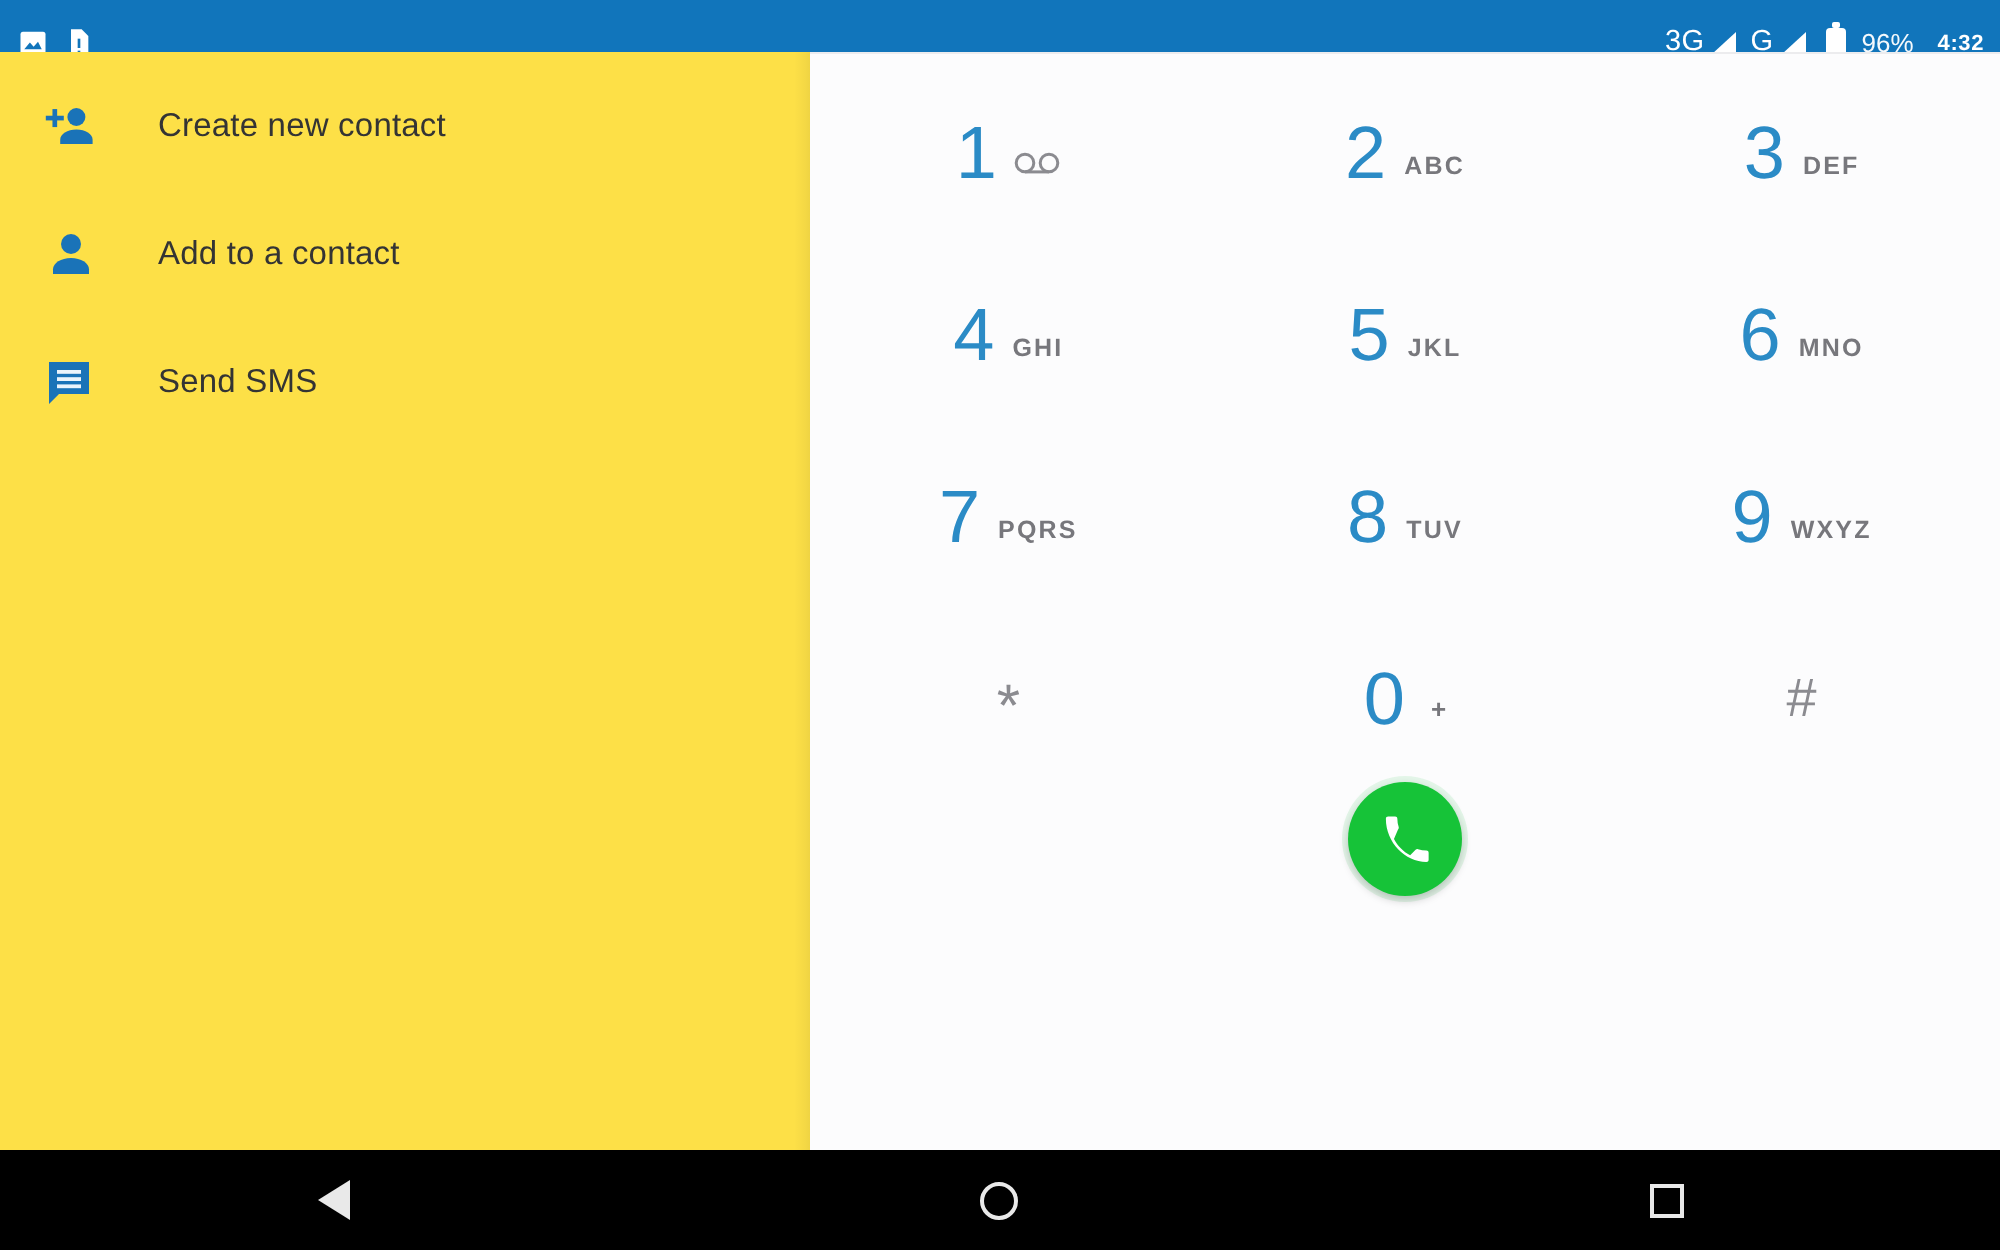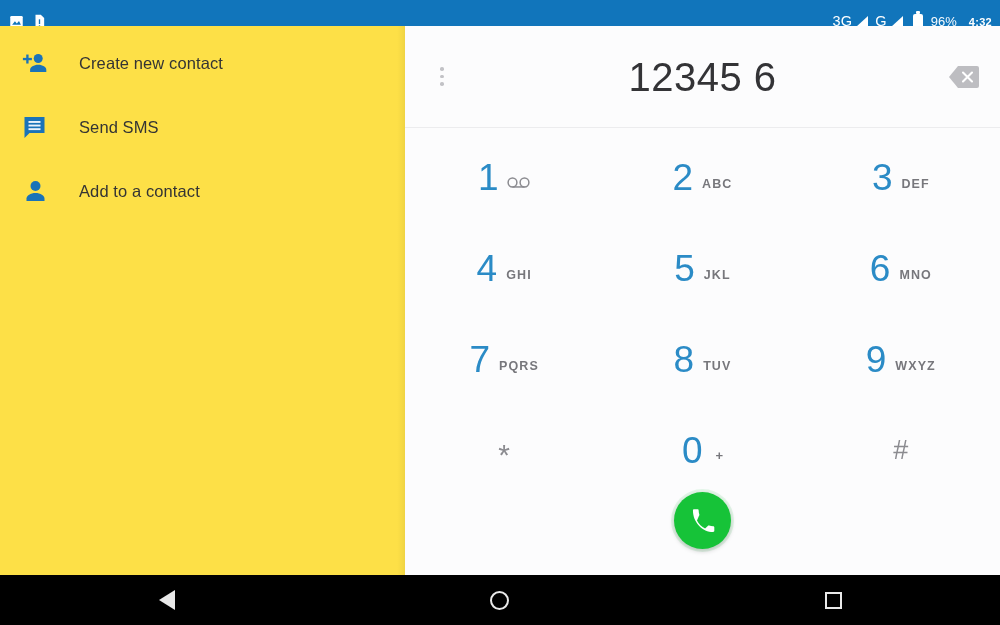--- a/index.html
+++ b/index.html
@@ -150,60 +150,46 @@
           <path d="M18 14c-5 0-9 2.6-9 5.6V22h18v-2.4c0-3-4-5.6-9-5.6z" fill="#1a73b8"></path>
           <rect x="1" y="6.3" width="10" height="2.6" fill="#1a73b8"></rect>
           <rect x="4.7" y="2.6" width="2.6" height="10" fill="#1a73b8"></rect>
         </svg>
       </span>
       <span class="menu-label">Create new contact</span>
     </div>
 
     <div class="menu-item">
       <span class="menu-icon">
+        <svg width="27" height="24" viewBox="0 0 24 24">
+          <circle cx="12" cy="7" r="5" fill="#1a73b8"></circle>
+          <path d="M12 14c-5 0-9 2.6-9 5.6V22h18v-2.4c0-3-4-5.6-9-5.6z" fill="#1a73b8"></path>
+        </svg>
+      </span>
+      <span class="menu-label">Add to a contact</span>
+    </div>
+
+    <div class="menu-item">
+      <span class="menu-icon">
         <svg width="25" height="24" viewBox="0 0 24 24">
           <path d="M2 2h20v16H7l-5 5z" fill="#1a73b8"></path>
           <rect x="6" y="6" width="12" height="1.9" fill="#eaf3fb"></rect>
           <rect x="6" y="9.6" width="12" height="1.9" fill="#eaf3fb"></rect>
           <rect x="6" y="13.2" width="12" height="1.9" fill="#eaf3fb"></rect>
         </svg>
       </span>
       <span class="menu-label">Send SMS</span>
     </div>
 
-    <div class="menu-item">
-      <span class="menu-icon">
-        <svg width="27" height="24" viewBox="0 0 24 24">
-          <circle cx="12" cy="7" r="5" fill="#1a73b8"></circle>
-          <path d="M12 14c-5 0-9 2.6-9 5.6V22h18v-2.4c0-3-4-5.6-9-5.6z" fill="#1a73b8"></path>
-        </svg>
-      </span>
-      <span class="menu-label">Add to a contact</span>
-    </div>
-
   </div>
 
   <div id="panel-shadow"></div>
 
   <div id="right-panel">
 
-    <div id="number-bar">
-      <div id="overflow-btn">
-        <i></i>
-          <i></i>
-          <i></i>
-      </div>
-      <div id="dialed-number">12345 6</div>
-      <div id="delete-btn">
-        <svg width="32" height="25" viewBox="0 0 32 25">
-          <path d="M10 1.5h19a2 2 0 012 2v18a2 2 0 01-2 2H10L1 12.5z" fill="#bdbdc1"></path>
-          <path d="M15 8l9 9M24 8l-9 9" stroke="#ffffff" stroke-width="2.1" stroke-linecap="round"></path>
-        </svg>
-      </div>
-    </div>
     <div id="number-divider"></div>
 
     <div id="keypad">
 
       <div class="kp-row">
         <div class="kp-key">
           <span class="kp-inner">
             <span class="kp-digit">1</span>
             <span class="vm-icon">
               <svg width="23" height="11" viewBox="0 0 23 11">

